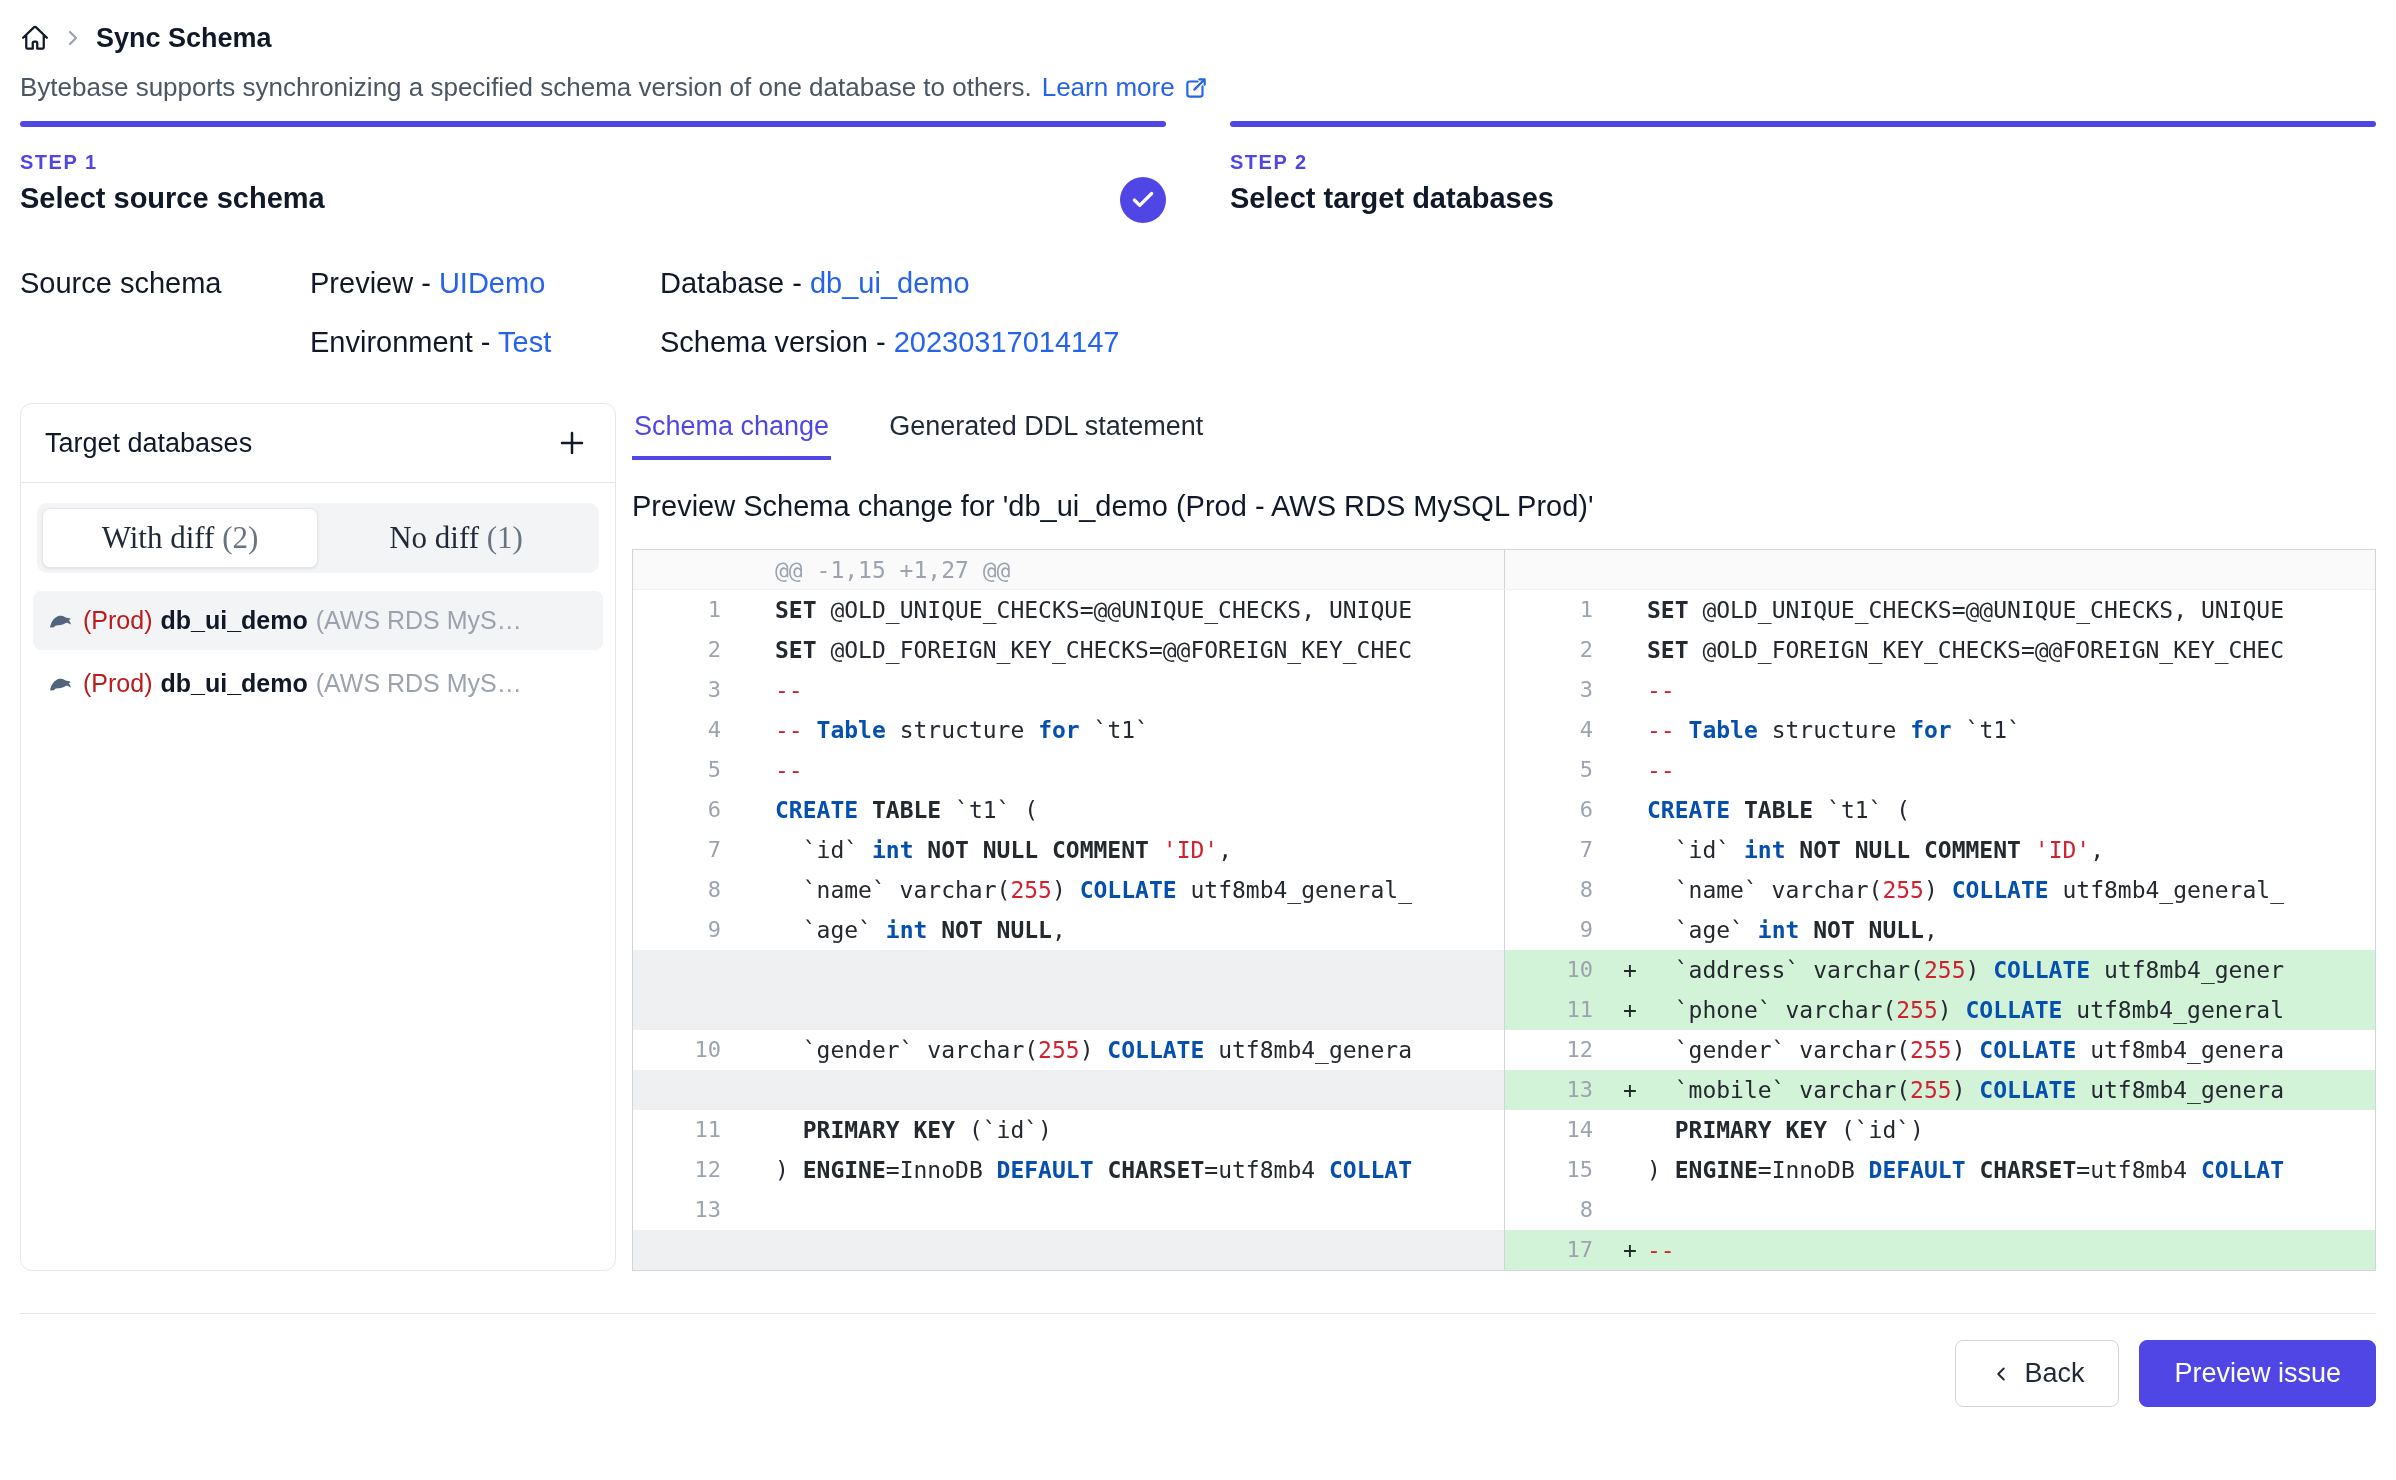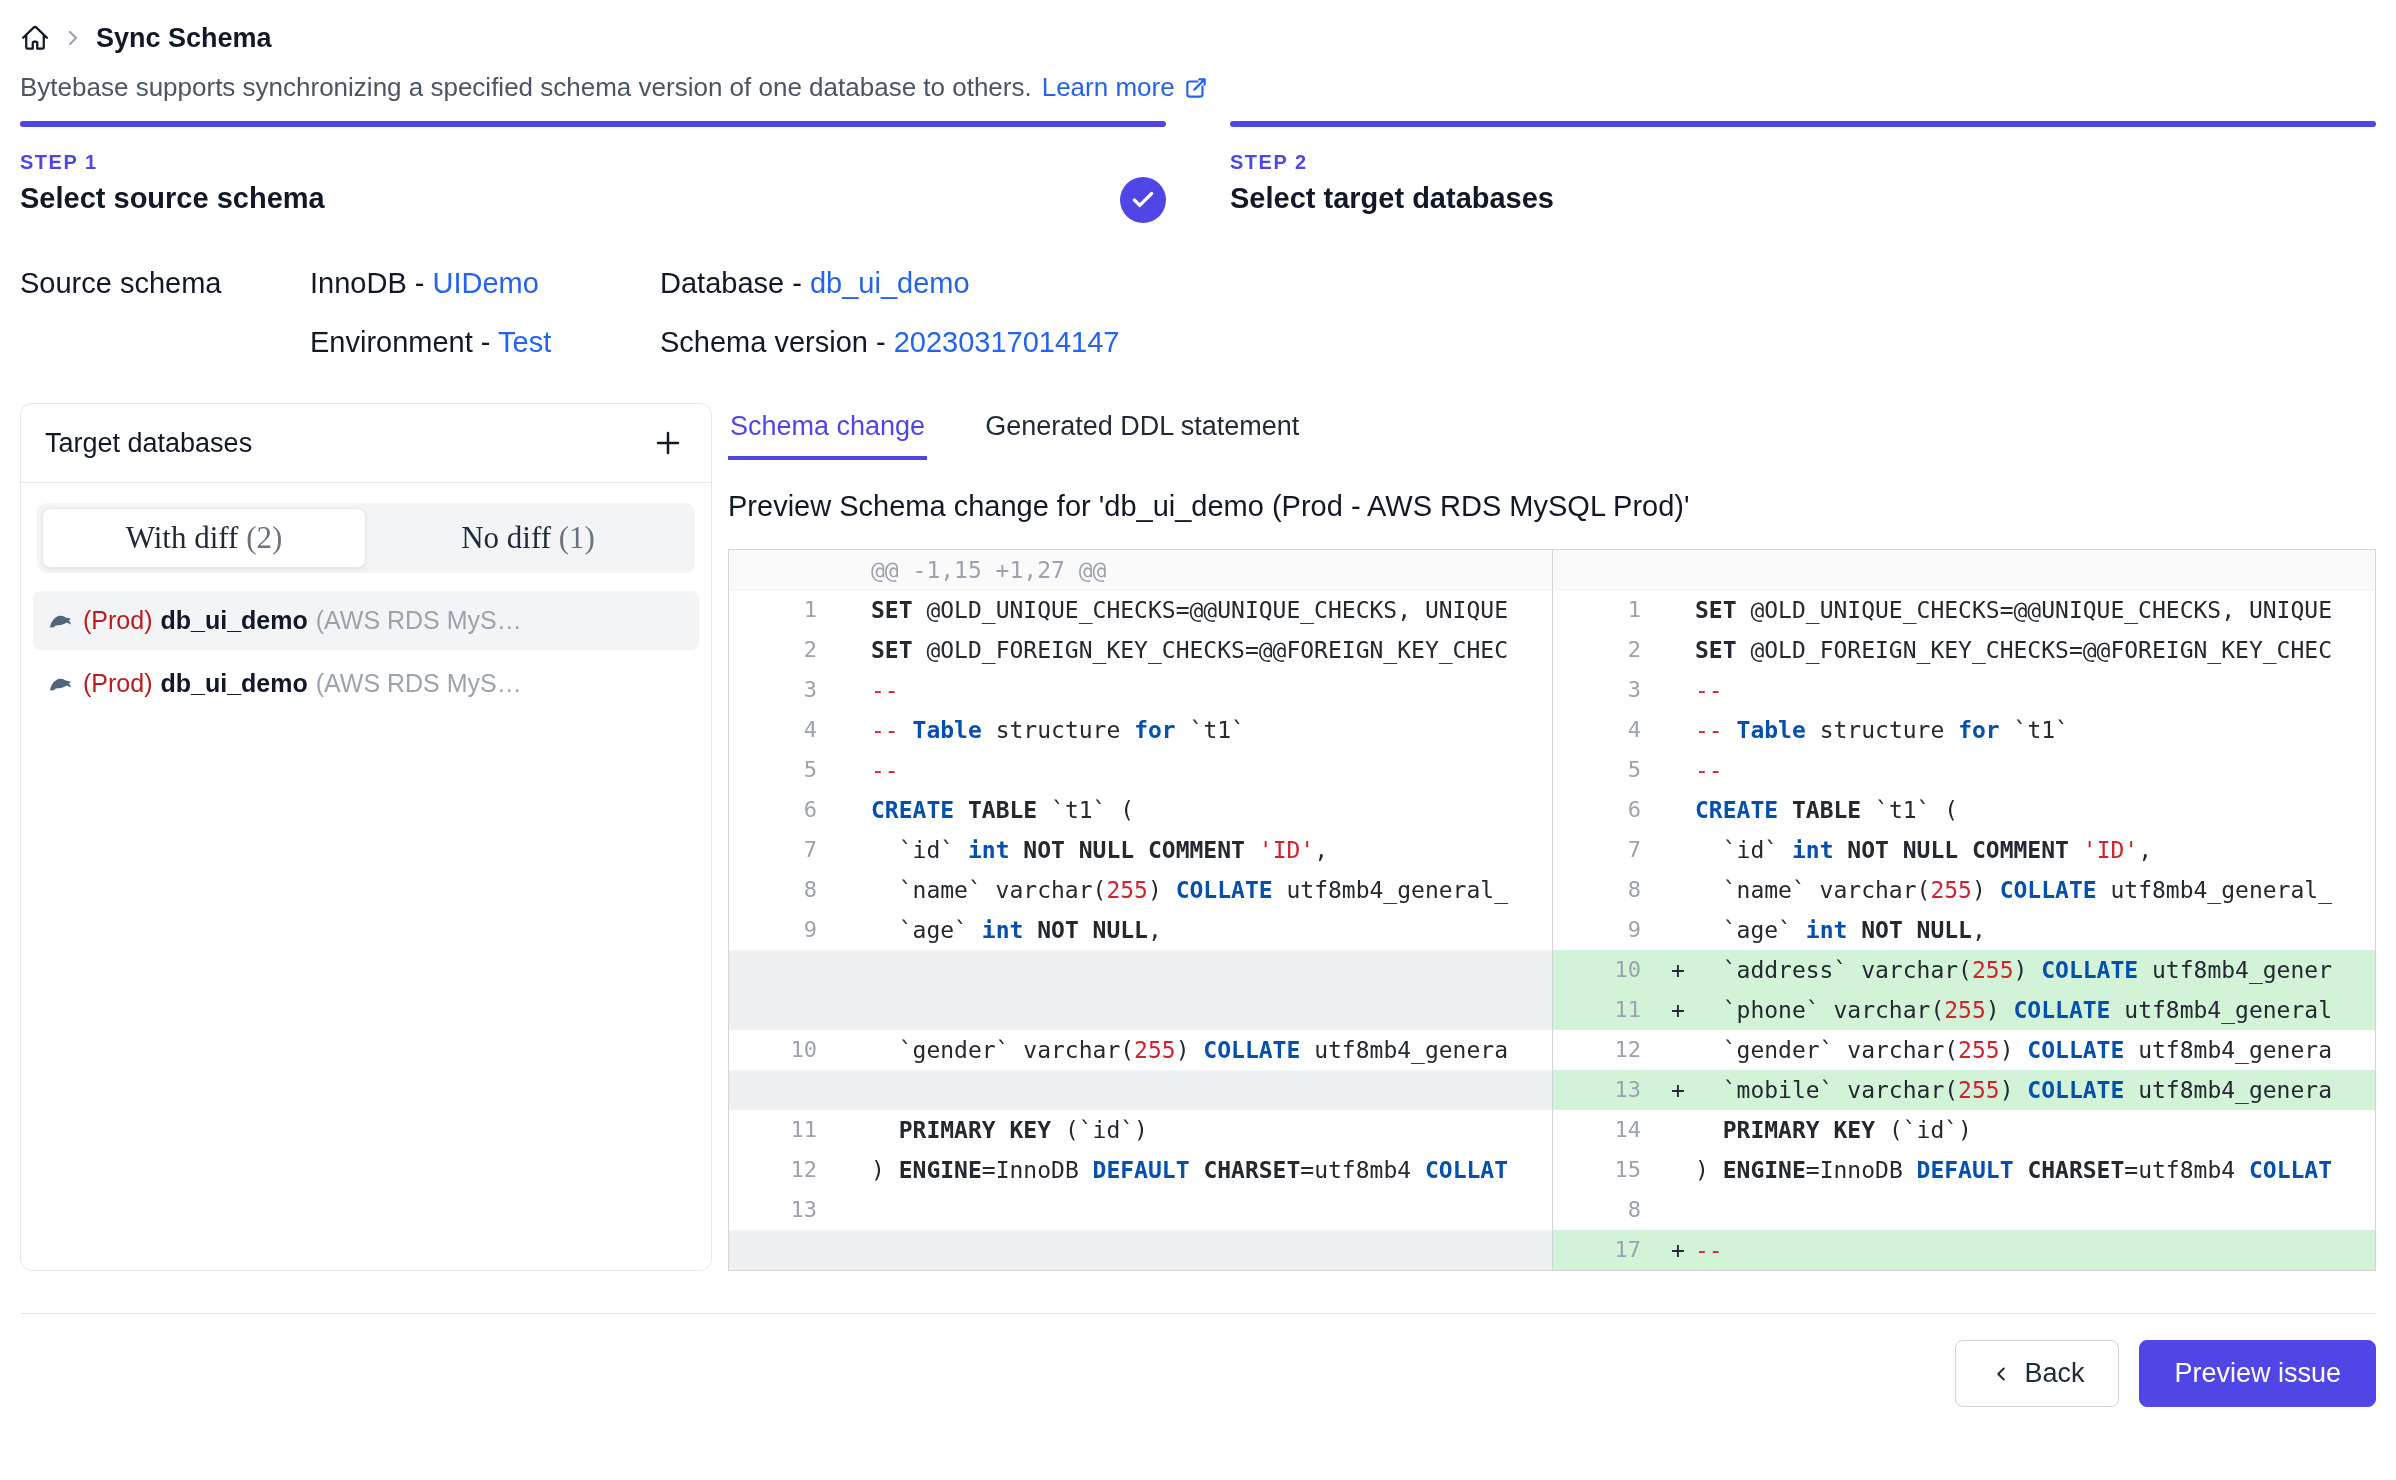--- a/index.html
+++ b/index.html
@@ -34,21 +34,21 @@
 
   
   .source { margin-top:52px; display:flex; font-size:29px; }
   .src-label { width:290px; color:#111827; }
   .src-grid { display:grid; grid-template-columns:350px auto; row-gap:26px; }
   .src-field { white-space:nowrap; color:#111827; }
   .link { color:var(--link,#2563eb); cursor:pointer; text-decoration:none; }
 
   
   .main { margin-top:44px; display:flex; gap:16px; align-items:stretch; }
-  .panel { width:692px; flex:none; border:1px solid #e5e7eb; border-radius:12px; overflow:hidden;
+  .panel { width:596px; flex:none; border:1px solid #e5e7eb; border-radius:12px; overflow:hidden;
            display:flex; flex-direction:column; background:#fff; }
   .tp-header { display:flex; justify-content:space-between; align-items:center; padding:20px 24px;
                border-bottom:1px solid #e5e7eb; font-size:27px; font-weight:500; color:#111827; }
   .plus { background:none; border:none; cursor:pointer; display:flex; padding:4px; }
   .plus svg { width:30px; height:30px; }
   .segs { margin:20px 16px 14px; background:#f3f4f6; border-radius:10px; padding:5px; display:flex; }
   .seg { flex:1; text-align:center; padding:11px 0; font-size:31px; color:#1f2937; border-radius:8px;
          cursor:pointer; border:1px solid transparent; background:transparent; font-family:Liberation Serif, serif; }
   .seg .cnt { color:#6b7280; }
   .seg.active { background:#fff; border-color:#e5e7eb; box-shadow:0 1px 3px rgba(0,0,0,0.08); font-weight:500; }
@@ -141,21 +141,21 @@
       <div class="step">
         <div class="sbar"></div>
         <div class="slabel">STEP 2</div>
         <div class="stitle">Select target databases</div>
       </div>
     </div>
 
   <div class="source">
     <div class="src-label">Source schema</div>
     <div class="src-grid">
-        <div class="src-field"><span>InnoDB - </span><a class="link">UIDemo</a></div>
+        <div class="src-field"><span>Preview - </span><a class="link">UIDemo</a></div>
         <div class="src-field"><span>Database - </span><a class="link">db_ui_demo</a></div>
         <div class="src-field"><span>Environment - </span><a class="link">Test</a></div>
         <div class="src-field"><span>Schema version - </span><a class="link">20230317014147</a></div>
       </div>
   </div>
 
   <div class="main">
 
     <aside class="panel">
       <div class="tp-header">

